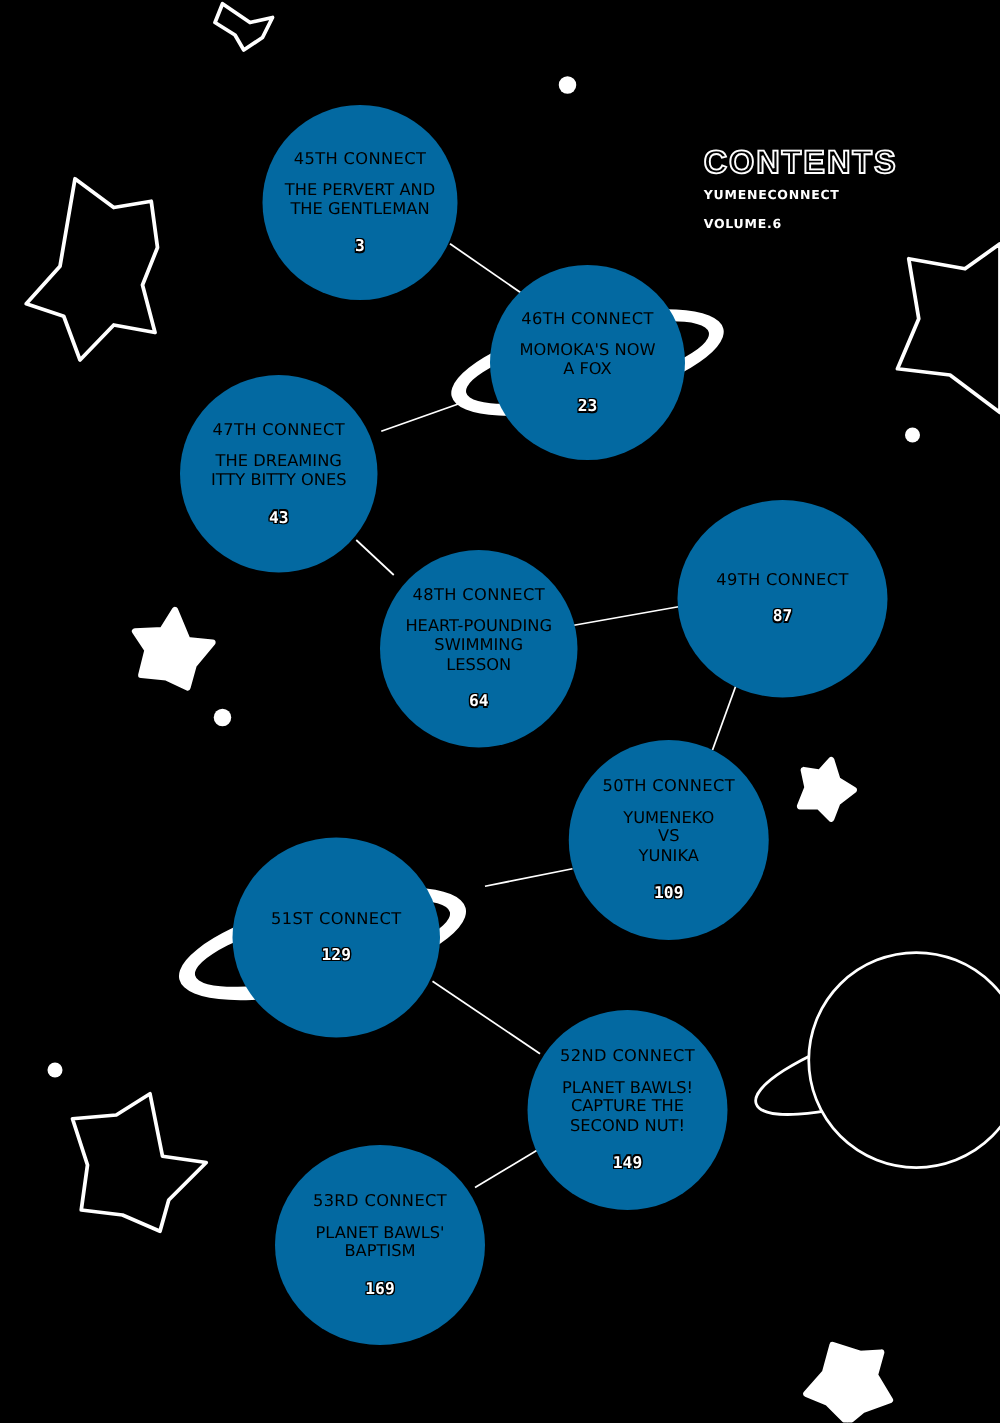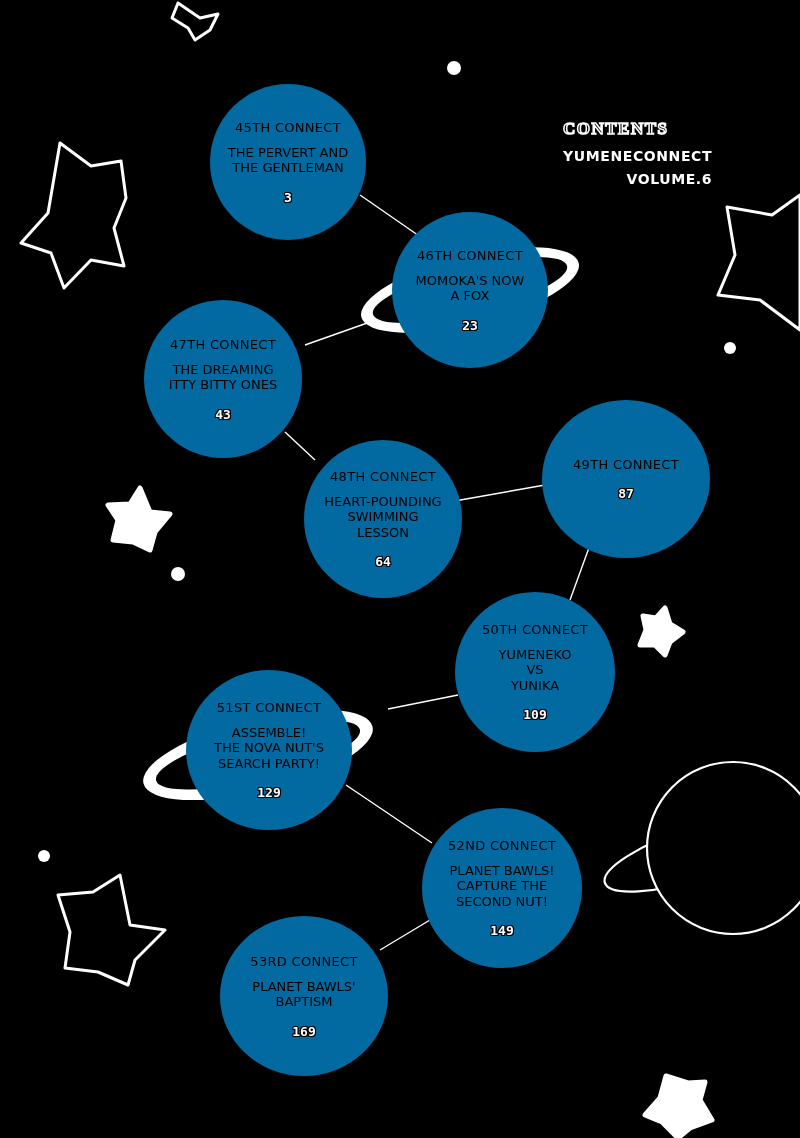--- a/index.html
+++ b/index.html
@@ -7,23 +7,23 @@
   #deco{position:absolute;left:0;top:0;width:800px;height:1138px;}
   .planet{position:absolute;border-radius:50%;background:#0369a1;color:#000;text-align:center;
     display:flex;flex-direction:column;align-items:center;justify-content:center;cursor:pointer;}
   .planet .ch{font-family:"DejaVu Sans",sans-serif;font-size:13px;letter-spacing:0.3px;line-height:15px;}
   .planet .ti{font-family:"DejaVu Sans",sans-serif;font-size:13px;line-height:15.5px;margin-top:10px;white-space:pre-line;}
   .planet .pg{font-family:"DejaVu Sans Mono",monospace;font-weight:bold;font-size:13px;margin-top:14px;
     color:#fff;-webkit-text-stroke:0;text-shadow:-1px 0 #000,1px 0 #000,0 -1px #000,0 1px #000,
     -1px -1px #000,1px 1px #000,-1px 1px #000,1px -1px #000;}
   .pg span{display:inline-block;padding:0 1px;}
   #header{position:absolute;left:563px;top:116px;color:#fff;}
-  #header .t{font-family:Liberation Serif, serif;font-weight:bold;font-size:17px;letter-spacing:1.5px;
+  #header .t{font-family:Liberation Sans, sans-serif;font-weight:bold;font-size:26px;letter-spacing:1.5px;
     color:#000;-webkit-text-stroke:1.5px #fff;line-height:26px;}
-  #header .s{font-family:"DejaVu Sans",sans-serif;font-weight:bold;font-size:14px;letter-spacing:0.6px;margin-top:8px;line-height:13px;text-align:right;}
+  #header .s{font-family:"DejaVu Sans",sans-serif;font-weight:bold;font-size:10px;letter-spacing:0.6px;margin-top:8px;line-height:13px;}
   #header .s2{margin-top:10px;}
 </style>
 </head>
 <body>
 
 <svg id="deco" viewBox="0 0 800 1138" xmlns="http://www.w3.org/2000/svg">
 
   <g stroke="#fff" stroke-width="1.4" fill="none">
     <line x1="360" y1="195" x2="425" y2="240"></line>
     <line x1="305" y1="345" x2="370" y2="322"></line>
@@ -113,23 +113,20 @@
 <div class="planet" style="left:455px;top:592px;width:160px;height:160px;">
   <div class="ch">50TH CONNECT</div>
   <div class="ti">YUMENEKO
 VS
 YUNIKA</div>
   <div class="pg"><span>109</span></div>
 </div>
 
 <div class="planet" style="left:186px;top:670px;width:166px;height:160px;">
   <div class="ch">51ST CONNECT</div>
-  <div class="ti">ASSEMBLE!
-THE NOVA NUT'S
-SEARCH PARTY!</div>
   <div class="pg"><span>129</span></div>
 </div>
 
 <div class="planet" style="left:422px;top:808px;width:160px;height:160px;">
   <div class="ch">52ND CONNECT</div>
   <div class="ti">PLANET BAWLS!
 CAPTURE THE
 SECOND NUT!</div>
   <div class="pg"><span>149</span></div>
 </div>

